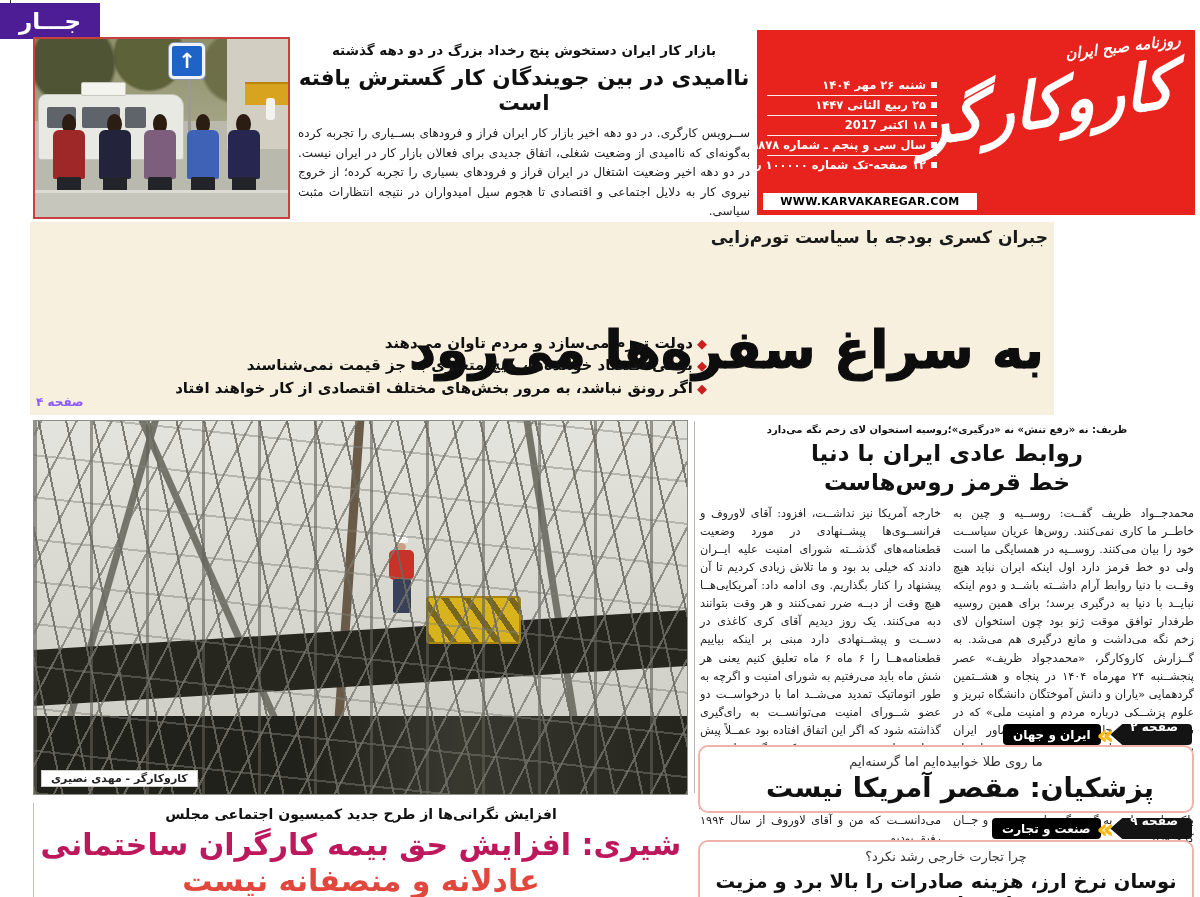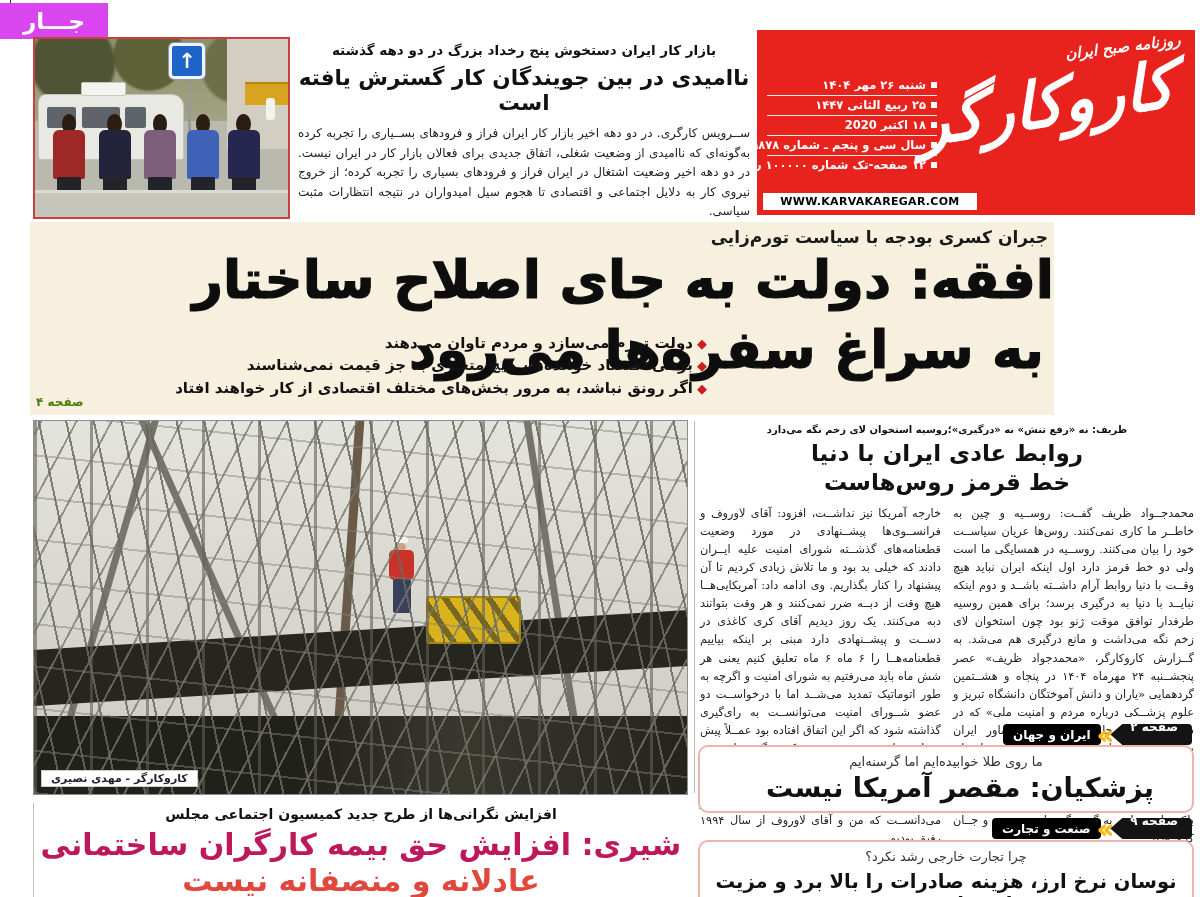--- a/index.html
+++ b/index.html
@@ -4,21 +4,21 @@
 <style>
   * { margin:0; padding:0; box-sizing:border-box; }
   html,body { background:#ffffff; }
   .page {
     position:relative; width:1200px; height:897px; overflow:hidden;
     background:#ffffff; font-family:"DejaVu Sans", sans-serif; direction:rtl;
   }
   .abs { position:absolute; }
 
   
-  .jaaar-tab { left:0; top:3px; width:108px; height:36px; background:#d946ef;
+  .jaaar-tab { left:0; top:3px; width:100px; height:36px; background:#4c1d95;
     color:#fff; font-size:23px; font-weight:bold; display:flex; align-items:center;
     justify-content:center; letter-spacing:-1px; }
   .regmark-h { left:0; top:11px; width:22px; height:1px; background:#333; }
   .regmark-v { left:10px; top:0; width:1px; height:22px; background:#333; }
 
   
   .photo1 { left:33px; top:37px; width:257px; height:182px; border:2px solid #c94040;
     background:#b9b9ae; overflow:hidden; }
   .p1-trees { position:absolute; left:0; top:0; width:100%; height:46%;
     background:
@@ -70,21 +70,21 @@
   
   .lead { left:30px; top:222px; width:1024px; height:193px; background:#f8f0de; }
   .lead .kicker { position:absolute; right:6px; top:5px; font-size:17px; font-weight:bold; color:#1a1a1a; }
   .lead .h1 { position:absolute; right:0; top:27px; width:815px; text-align:center; font-size:53px;
     font-weight:bold; color:#0d0d0d; -webkit-text-stroke:1.2px #0d0d0d; white-space:nowrap; }
   .lead .h2 { position:absolute; right:10px; top:97px; width:585px; text-align:center; font-size:53px;
     font-weight:bold; color:#0d0d0d; -webkit-text-stroke:1.2px #0d0d0d; white-space:nowrap; }
   .lead .bullets { position:absolute; left:62px; bottom:16px; width:615px; text-align:right; }
   .lead .bullet-line { font-size:15px; font-weight:bold; color:#111; line-height:1.5; }
   .lead .diamond { color:#cc1f1f; font-size:13px; margin-left:4px; }
-  .lead .pageref { position:absolute; left:6px; bottom:6px; font-size:12px; font-weight:bold; color:#4d7c0f; }
+  .lead .pageref { position:absolute; left:6px; bottom:6px; font-size:12px; font-weight:bold; color:#8b5cf6; }
 
   
   .photo2 { left:33px; top:420px; width:655px; height:375px; border:1px solid #8e8e88;
     background:linear-gradient(180deg,#e4e4de 0%,#d8d8d0 45%,#cbcbc2 100%); overflow:hidden; }
   .p2-pole { position:absolute; background:#74746a; width:7px; height:150%; top:-20%; }
   .p2-worker { position:absolute; left:54%; top:30%; width:30px; height:90px; }
   .p2-worker .helmet { position:absolute; top:0; left:8px; width:13px; height:10px; background:#f4f4f2; border-radius:6px 6px 2px 2px; }
   .p2-worker .face { position:absolute; top:10px; left:10px; width:9px; height:8px; background:#c9a183; border-radius:50%; }
   .p2-worker .torso { position:absolute; top:17px; left:2px; width:25px; height:30px; background:#c83228; border-radius:5px; }
   .p2-worker .pants { position:absolute; top:46px; left:6px; width:18px; height:34px; background:#39405a; border-radius:2px; }
@@ -206,37 +206,36 @@
       <div class="mh-row">
           <span class="mh-sq"></span>
           <span>شنبه ۲۶ مهر ۱۴۰۴</span>
         </div>
       <div class="mh-row">
           <span class="mh-sq"></span>
           <span>۲۵ ربیع الثانی ۱۴۴۷</span>
         </div>
       <div class="mh-row">
           <span class="mh-sq"></span>
-          <span>۱۸ اکتبر 2020</span>
+          <span>۱۸ اکتبر 2017</span>
         </div>
       <div class="mh-row">
           <span class="mh-sq"></span>
           <span>سال سی و پنجم ـ شماره ۹۸۷۸</span>
         </div>
       <div class="mh-row">
           <span class="mh-sq"></span>
           <span>۱۲ صفحه-تک شماره ۱۰۰۰۰۰ ریال</span>
         </div>
     </div>
     <div class="mh-url">WWW.KARVAKAREGAR.COM</div>
   </div>
 
   <div class="abs lead">
     <div class="kicker">جبران کسری بودجه با سیاست تورم‌زایی</div>
-    <div class="h1">افقه: دولت به جای اصلاح ساختار</div>
     <div class="h2">به سراغ سفره‌ها می‌رود</div>
     <div class="bullets">
       <div class="bullet-line"><span class="diamond">◆</span><span>دولت تورم می‌سازد و مردم تاوان می‌دهند</span></div>
       <div class="bullet-line"><span class="diamond">◆</span><span>برخی اقتصاد خوانده‌ها، هیچ متغیری به جز قیمت نمی‌شناسند</span></div>
       <div class="bullet-line"><span class="diamond">◆</span><span>اگر رونق نباشد، به مرور بخش‌های مختلف اقتصادی از کار خواهند افتاد</span></div>
     </div>
     <div class="pageref">صفحه ۴</div>
   </div>
 
   <div class="abs photo2">

